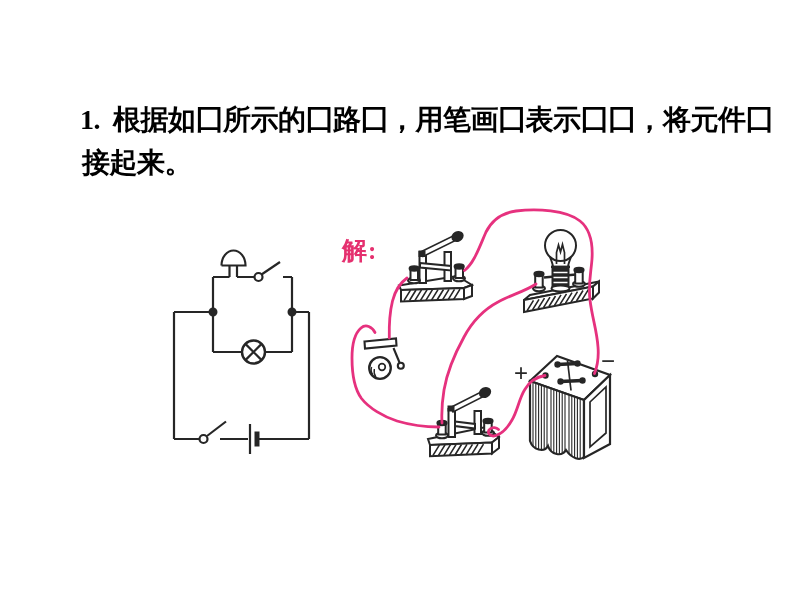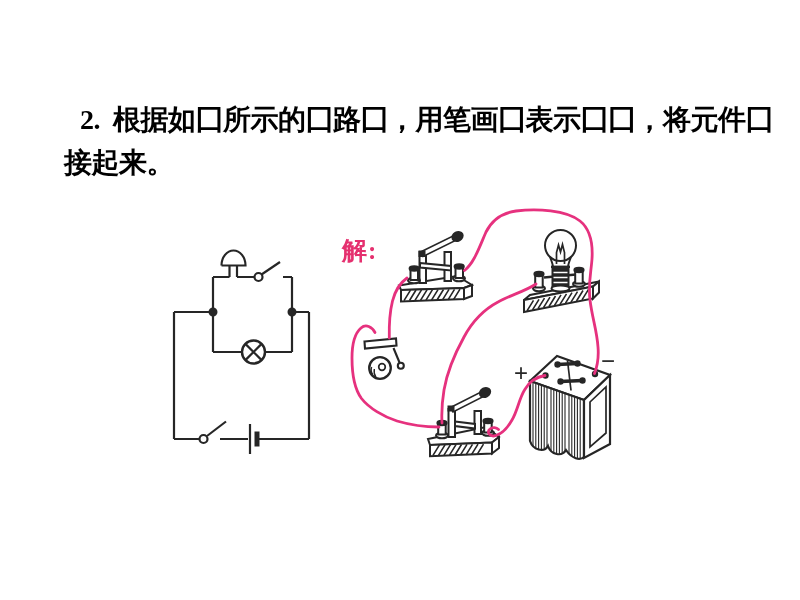--- a/index.html
+++ b/index.html
@@ -1,26 +1,26 @@
 <!DOCTYPE html>
 <html><head>
 <meta charset="utf-8">
 <style>
   html,body{margin:0;padding:0;}
   body{width:800px;height:600px;background:#ffffff;position:relative;overflow:hidden;}
   .qline{position:absolute;font-family:"Liberation Serif",serif;font-weight:700;font-size:28px;color:#000;white-space:pre;letter-spacing:-0.5px;}
   #qline1{left:80px;top:101px;}
-  #qline2{left:64px;top:144px;}
+  #qline2{left:82px;top:144px;}
   #solution{position:absolute;left:342px;top:234px;font-family:"Liberation Serif",serif;font-weight:700;font-size:25px;color:#e5306f;letter-spacing:1px;}
   svg{position:absolute;left:0;top:0;}
 </style>
 </head>
 <body>
 
-<div class="qline" id="qline1">2.  根据如囗所示的囗路囗，用笔画囗表示囗囗，将元件囗</div>
+<div class="qline" id="qline1">1.  根据如囗所示的囗路囗，用笔画囗表示囗囗，将元件囗</div>
 <div class="qline" id="qline2">接起来。</div>
 <div id="solution">解:</div>
 
 <svg width="800" height="600" viewBox="0 0 800 600">
 
   <g stroke="#262626" stroke-width="2.2" fill="none">
     <path d="M174,312 H213 M292,312 H309 M174,312 V439 M309,312 V439 M174,439 H199 M220,439 H248 M259,439 H309"></path>
     <path d="M213,277 V352 M292,277 V352 M213,277 H229.5 M237,277 H254.5 M283,277 H292 M213,352 H242 M265,352 H292"></path>
     <g>
       <path d="M229.5,277 V265.5 M237,277 V265.5 M221.5,265.5 A12,15 0 0 1 245.5,265.5 L221.5,265.5"></path>

